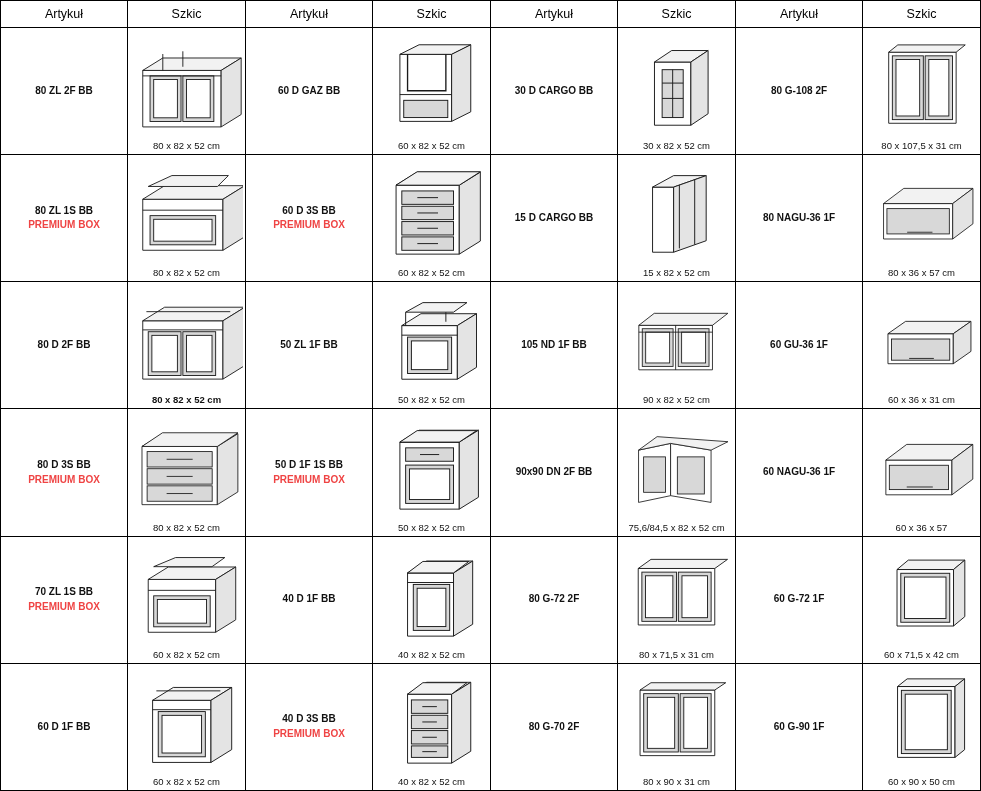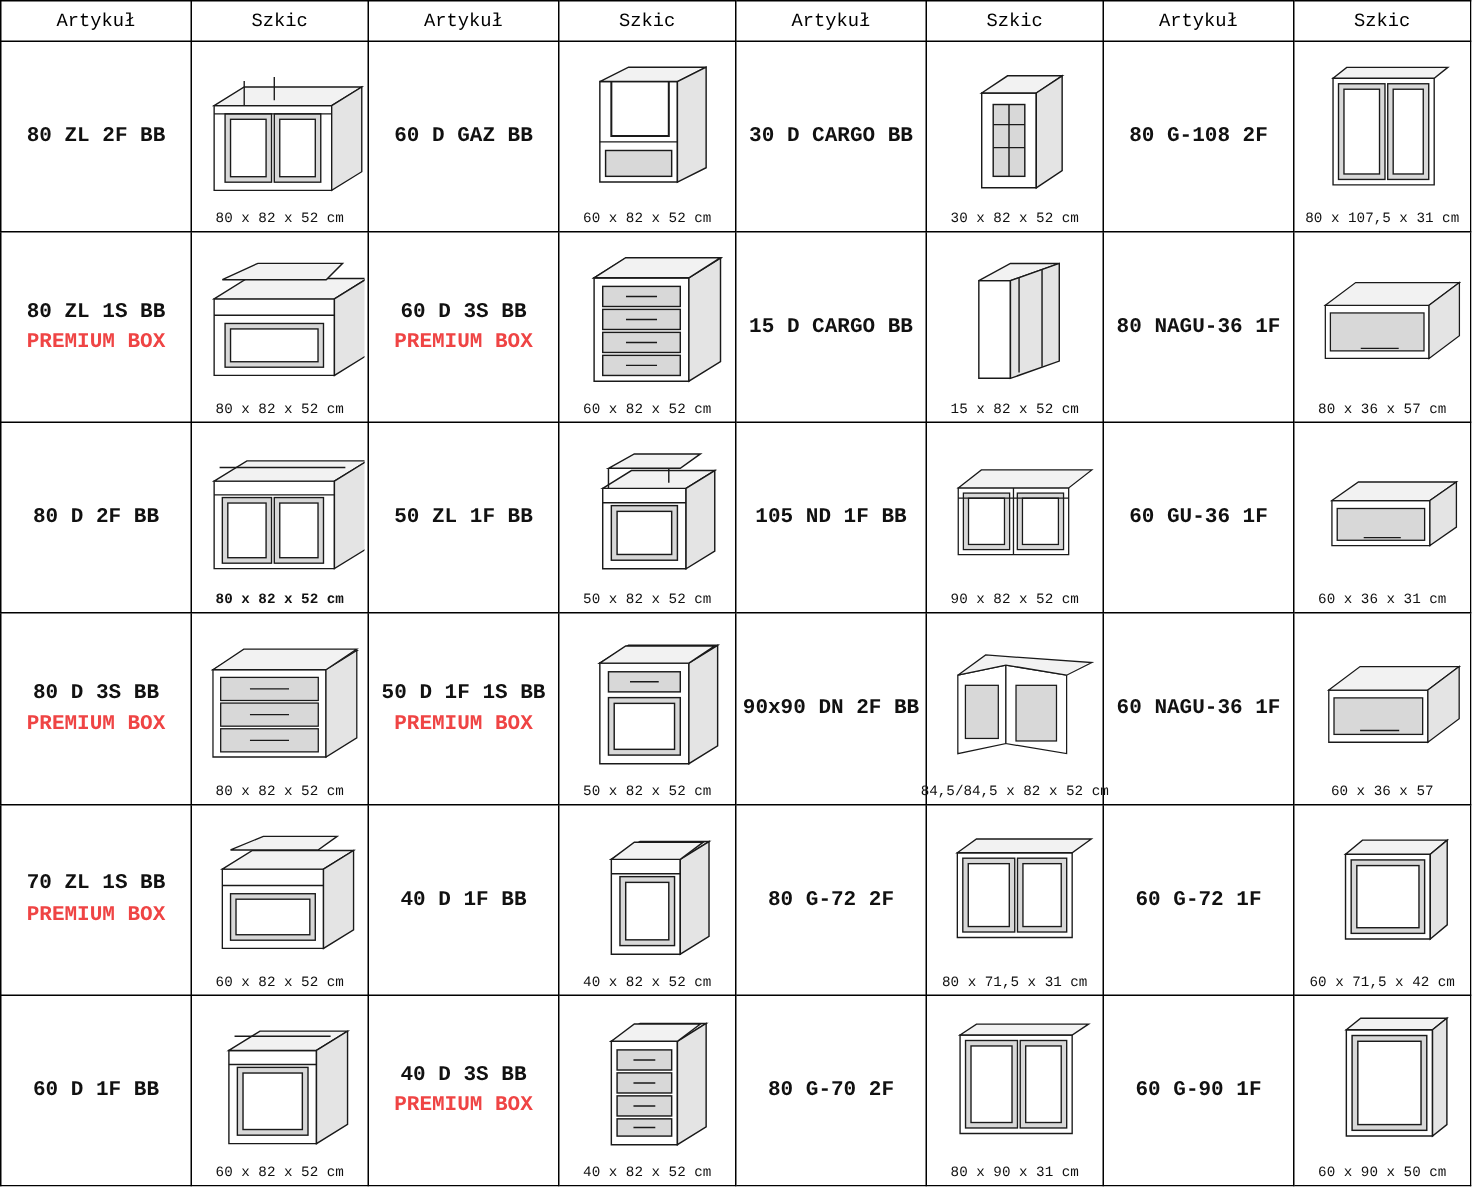--- a/index.html
+++ b/index.html
@@ -6,21 +6,20 @@
   html, body {
     margin: 0; padding: 0;
     background: #ffffff;
     font-family: "Liberation Sans", sans-serif;
   }
   #sheet {
     width: 981px;
     height: 791px;
     position: relative;
     background: #fff;
-    font-family: Liberation Mono, monospace;
   }
   table.catalog {
     width: 981px;
     height: 791px;
     border-collapse: collapse;
     table-layout: fixed;
   }
   table.catalog th, table.catalog td {
     border: 1px solid #000;
     padding: 0;
@@ -31,21 +30,21 @@
     height: 27px;
     font-size: 12.5px;
     font-weight: normal;
     color: #000;
     background: #fff;
   }
   col.art { width: 127px; }
   col.szk { width: 118px; }
 
   td.article {
-    font-size: 14px;
+    font-size: 10px;
     font-weight: bold;
     color: #111;
     line-height: 1.45;
     padding: 2px 4px;
   }
   td.article .premium {
     color: #ef4444;
     display: block;
     font-weight: bold;
   }
@@ -371,21 +370,21 @@
             <div class="sketch-inner">
               <div class="fig">
                 <svg width="134" height="100" viewBox="0 0 134 100">
                   <polygon class="fw" points="22,30 60,22 60,84 22,92"></polygon>
                   <polygon class="fw" points="60,22 108,30 108,92 60,84"></polygon>
                   <polygon class="fl" points="22,30 44,14 128,20 108,30 60,22"></polygon>
                   <rect class="fd" x="28" y="38" width="26" height="42"></rect>
                   <rect class="fd" x="68" y="38" width="32" height="44"></rect>
                 </svg>
               </div>
-              <div class="dims">84,5/84,5 x 82 x 52 cm</div>
+              <div class="dims">75,6/84,5 x 82 x 52 cm</div>
             </div>
           </td>
           <td class="article"><span>60 NAGU-36 1F</span></td>
           <td class="sketch">
             <div class="sketch-inner">
               <div class="fig">
                 <svg width="130" height="100" viewBox="0 0 130 100">
                   <polygon class="fw" points="24,42 100,42 100,82 24,82"></polygon>
                   <polygon class="fl" points="24,42 48,24 124,24 100,42"></polygon>
                   <polygon class="fl2" points="100,42 124,24 124,64 100,82"></polygon>

